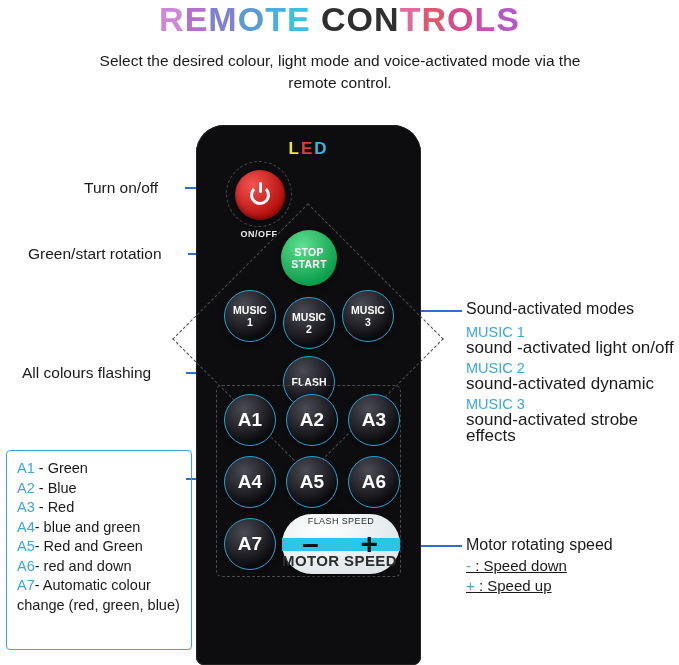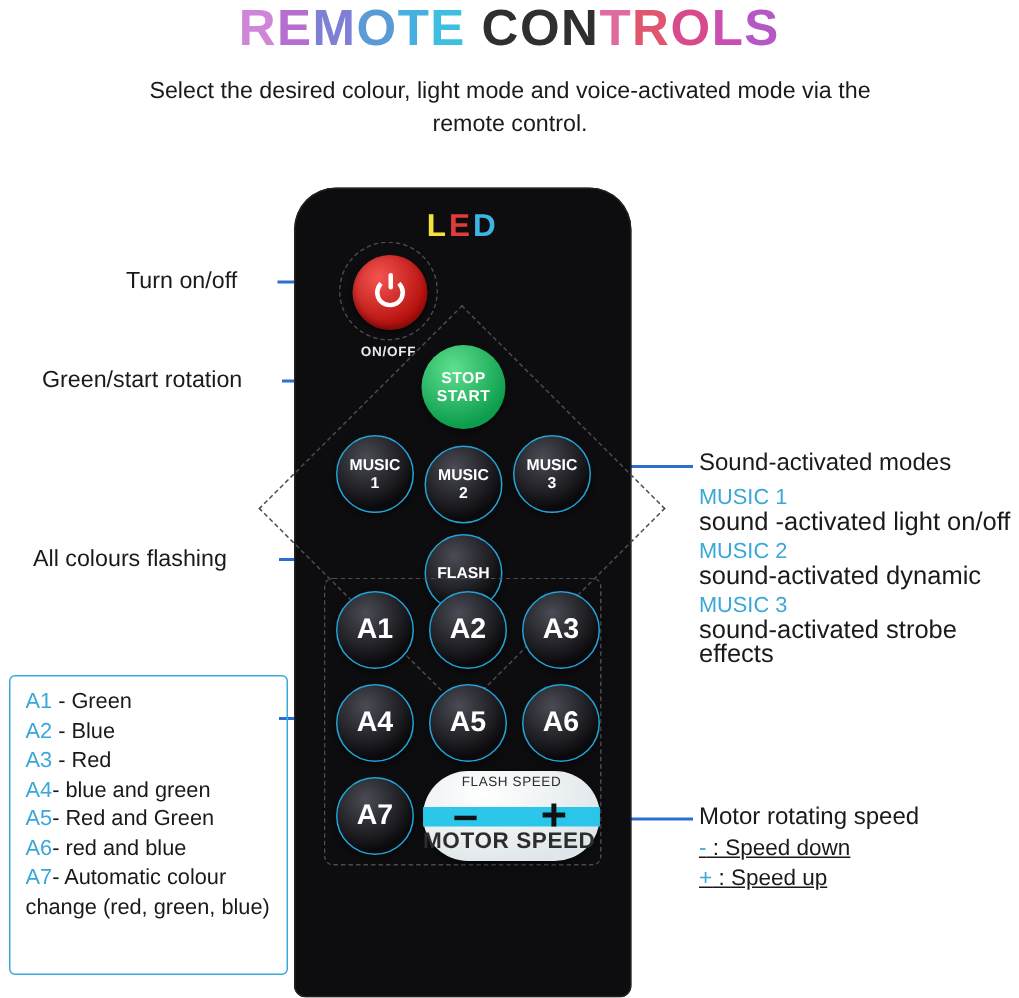--- a/index.html
+++ b/index.html
@@ -55,21 +55,21 @@
     background: #0d0d0f;
     border-radius: 28px 28px 8px 8px;
     box-shadow: inset 0 0 0 1px #222;
   }
   .led-label {
     position: absolute;
     top: 14px;
     left: 0;
     width: 225px;
     text-align: center;
-    font-size: 21px;
+    font-size: 17px;
     font-weight: bold;
     letter-spacing: 2px;
   }
   .led-label .l { color: #f2e33c; }
   .led-label .e { color: #e23b3b; }
   .led-label .d { color: #3bb5e2; }
 
   .ir-dot {
     position: absolute;
     top: 45px;
@@ -451,17 +451,17 @@
       <span class="sym">+</span><span> : Speed up</span>
     </div>
   </div>
 
   <div class="legend">
     <div class="legend-row"><span class="key">A1</span><span> - Green</span></div>
     <div class="legend-row"><span class="key">A2</span><span> - Blue</span></div>
     <div class="legend-row"><span class="key">A3</span><span> - Red</span></div>
     <div class="legend-row"><span class="key">A4</span><span>- blue and green</span></div>
     <div class="legend-row"><span class="key">A5</span><span>- Red and Green</span></div>
-    <div class="legend-row"><span class="key">A6</span><span>- red and blue</span></div>
+    <div class="legend-row"><span class="key">A6</span><span>- red and down</span></div>
     <div class="legend-row wrap"><span class="key">A7</span><span>- Automatic colour change (red, green, blue)</span></div>
   </div>
 
 </div>
 
 </body></html>

